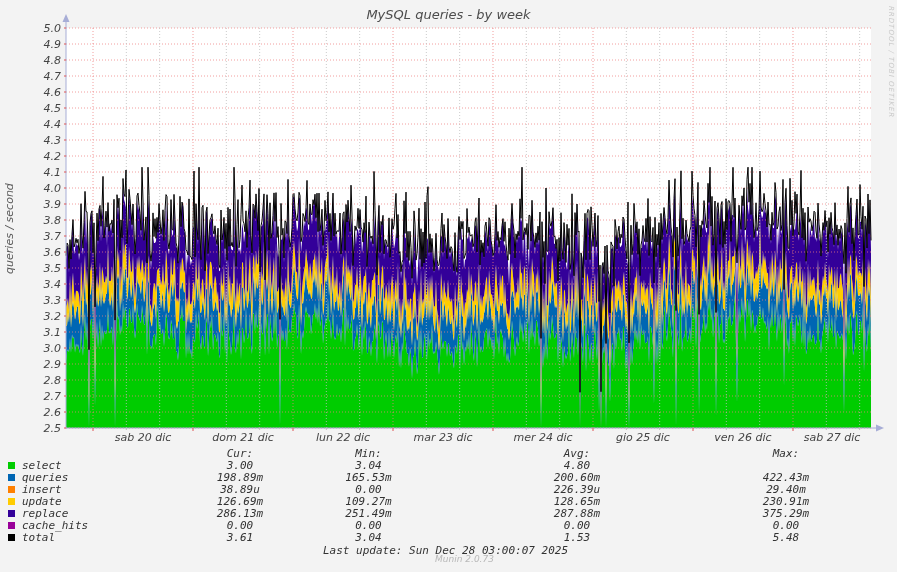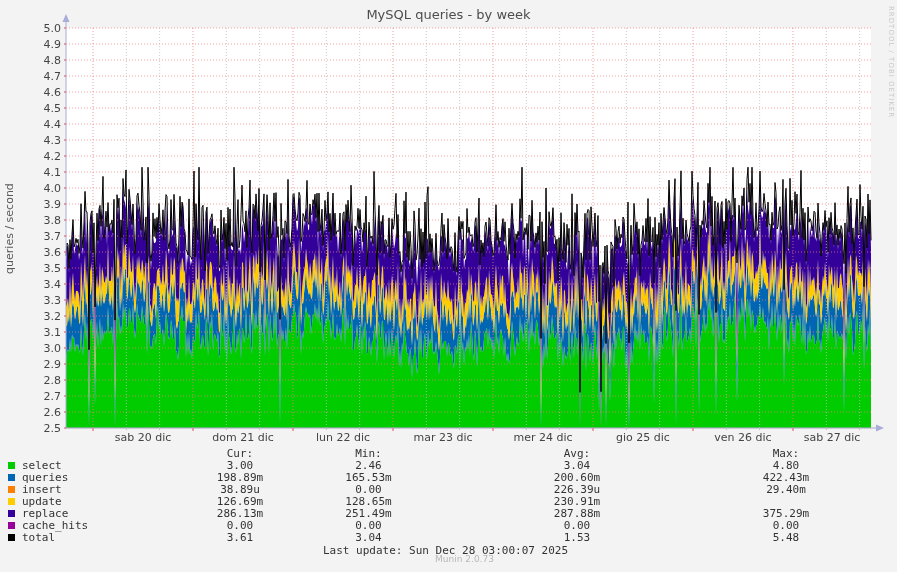--- a/index.html
+++ b/index.html
@@ -1,18 +1,18 @@
 <!DOCTYPE html>
 <html><head>
 <meta charset="utf-8">
 <style>
   html,body{margin:0;padding:0;}
   body{width:897px;height:572px;background:#f3f3f3;position:relative;overflow:hidden;
        font-family:"DejaVu Sans",sans-serif;}
-  #screen{position:absolute;inset:0;width:897px;height:572px;background:#f3f3f3;}
+  #screen{position:absolute;inset:0;width:897px;height:572px;background:#f3f3f3;font-style:italic;}
   .chart-title{position:absolute;top:7px;left:0;width:897px;text-align:center;
       font-size:13px;color:#4d4d4d;}
   .y-axis-label{position:absolute;left:-56px;top:222px;width:130px;text-align:center;
       font-size:11px;color:#5a5a5a;transform:rotate(-90deg);white-space:nowrap;}
   .watermark{position:absolute;right:2px;top:6px;writing-mode:vertical-rl;
       font-size:7px;letter-spacing:1px;color:#c9c9c9;}
   #plot-svg{position:absolute;left:0;top:0;}
   .legend{position:absolute;left:8px;top:448px;width:875px;
       font-family:"DejaVu Sans Mono",monospace;font-size:11px;color:#333;}
   .lrow{display:grid;grid-template-columns:14px 186px 64px 193px 224px 194px;
@@ -198,21 +198,20 @@
       <span class="num">Cur:</span>
       <span class="num">Min:</span>
       <span class="num">Avg:</span>
       <span class="num">Max:</span>
     </div>
     <div id="legend-body">
         <div class="lrow">
           <span><span class="swatch" style="background: rgb(0, 204, 0);"></span></span>
           <span>select</span>
           <span class="num">3.00</span>
-          <span class="num">2.46</span>
           <span class="num">3.04</span>
           <span class="num">4.80</span>
         </div>
         <div class="lrow">
           <span><span class="swatch" style="background: rgb(0, 102, 179);"></span></span>
           <span>queries</span>
           <span class="num">198.89m</span>
           <span class="num">165.53m</span>
           <span class="num">200.60m</span>
           <span class="num">422.43m</span>
@@ -222,20 +221,21 @@
           <span>insert</span>
           <span class="num">38.89u</span>
           <span class="num">0.00</span>
           <span class="num">226.39u</span>
           <span class="num">29.40m</span>
         </div>
         <div class="lrow">
           <span><span class="swatch" style="background: rgb(255, 204, 0);"></span></span>
           <span>update</span>
           <span class="num">126.69m</span>
+          <span class="num">109.27m</span>
           <span class="num">128.65m</span>
           <span class="num">230.91m</span>
         </div>
         <div class="lrow">
           <span><span class="swatch" style="background: rgb(51, 0, 153);"></span></span>
           <span>replace</span>
           <span class="num">286.13m</span>
           <span class="num">251.49m</span>
           <span class="num">287.88m</span>
           <span class="num">375.29m</span>

